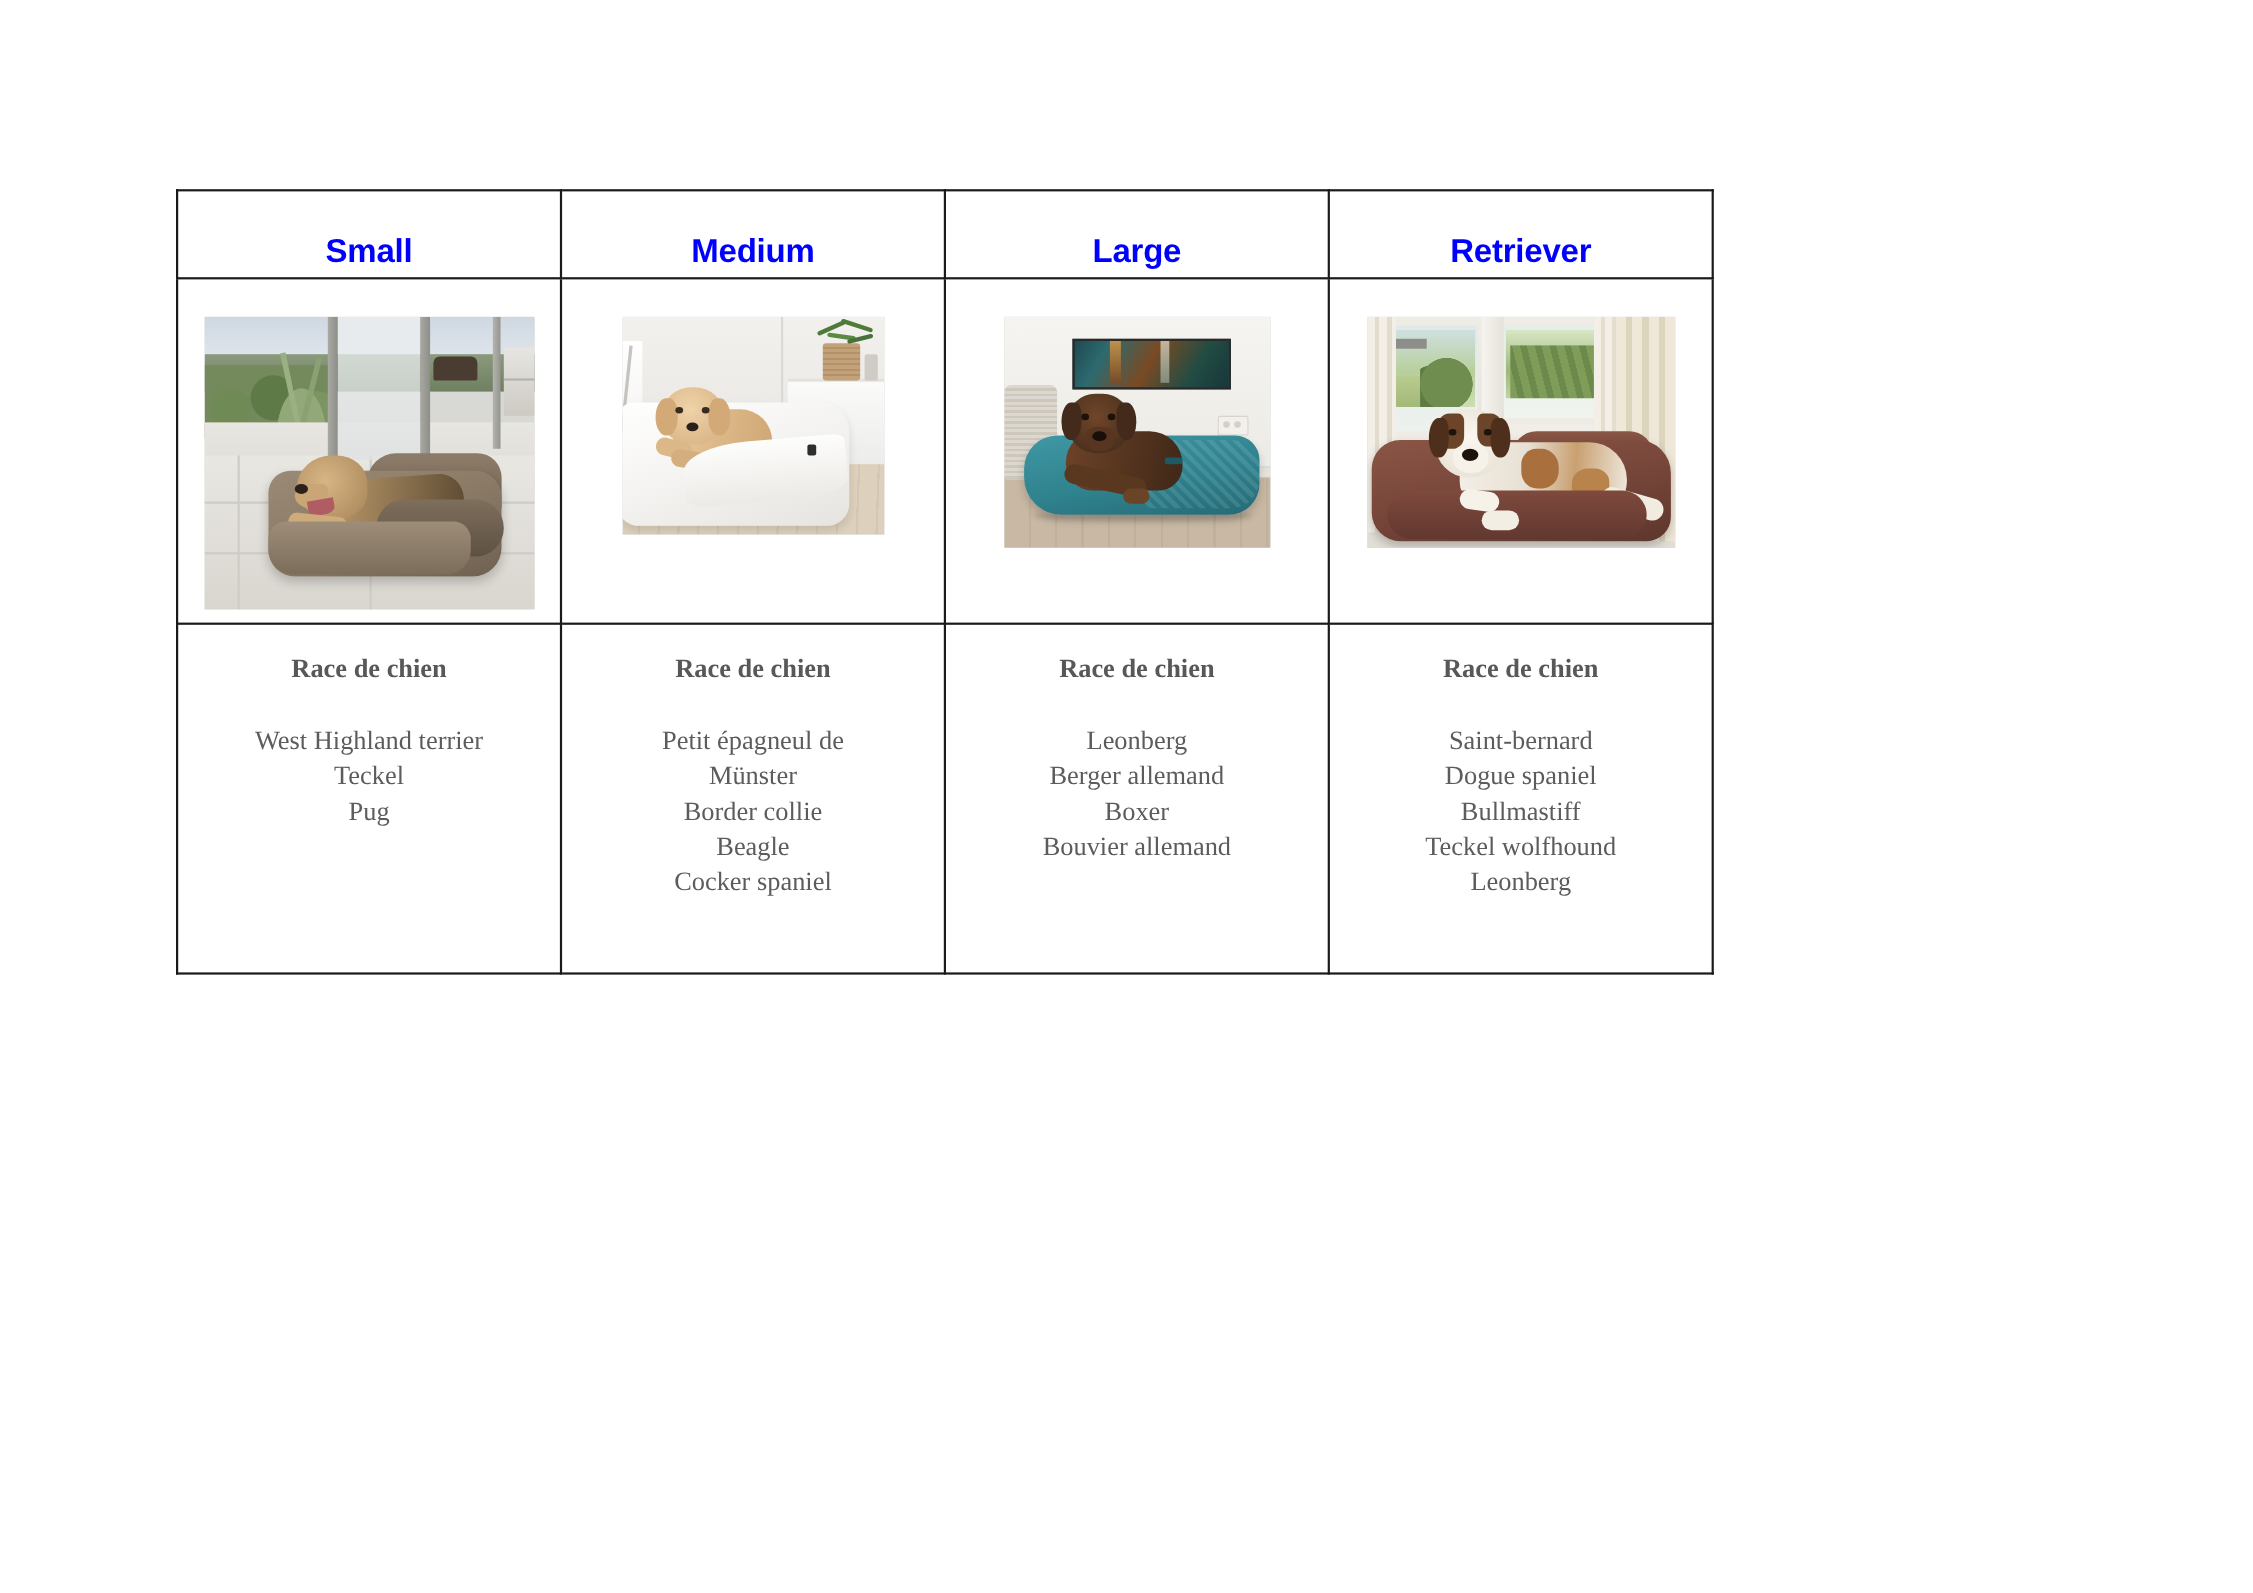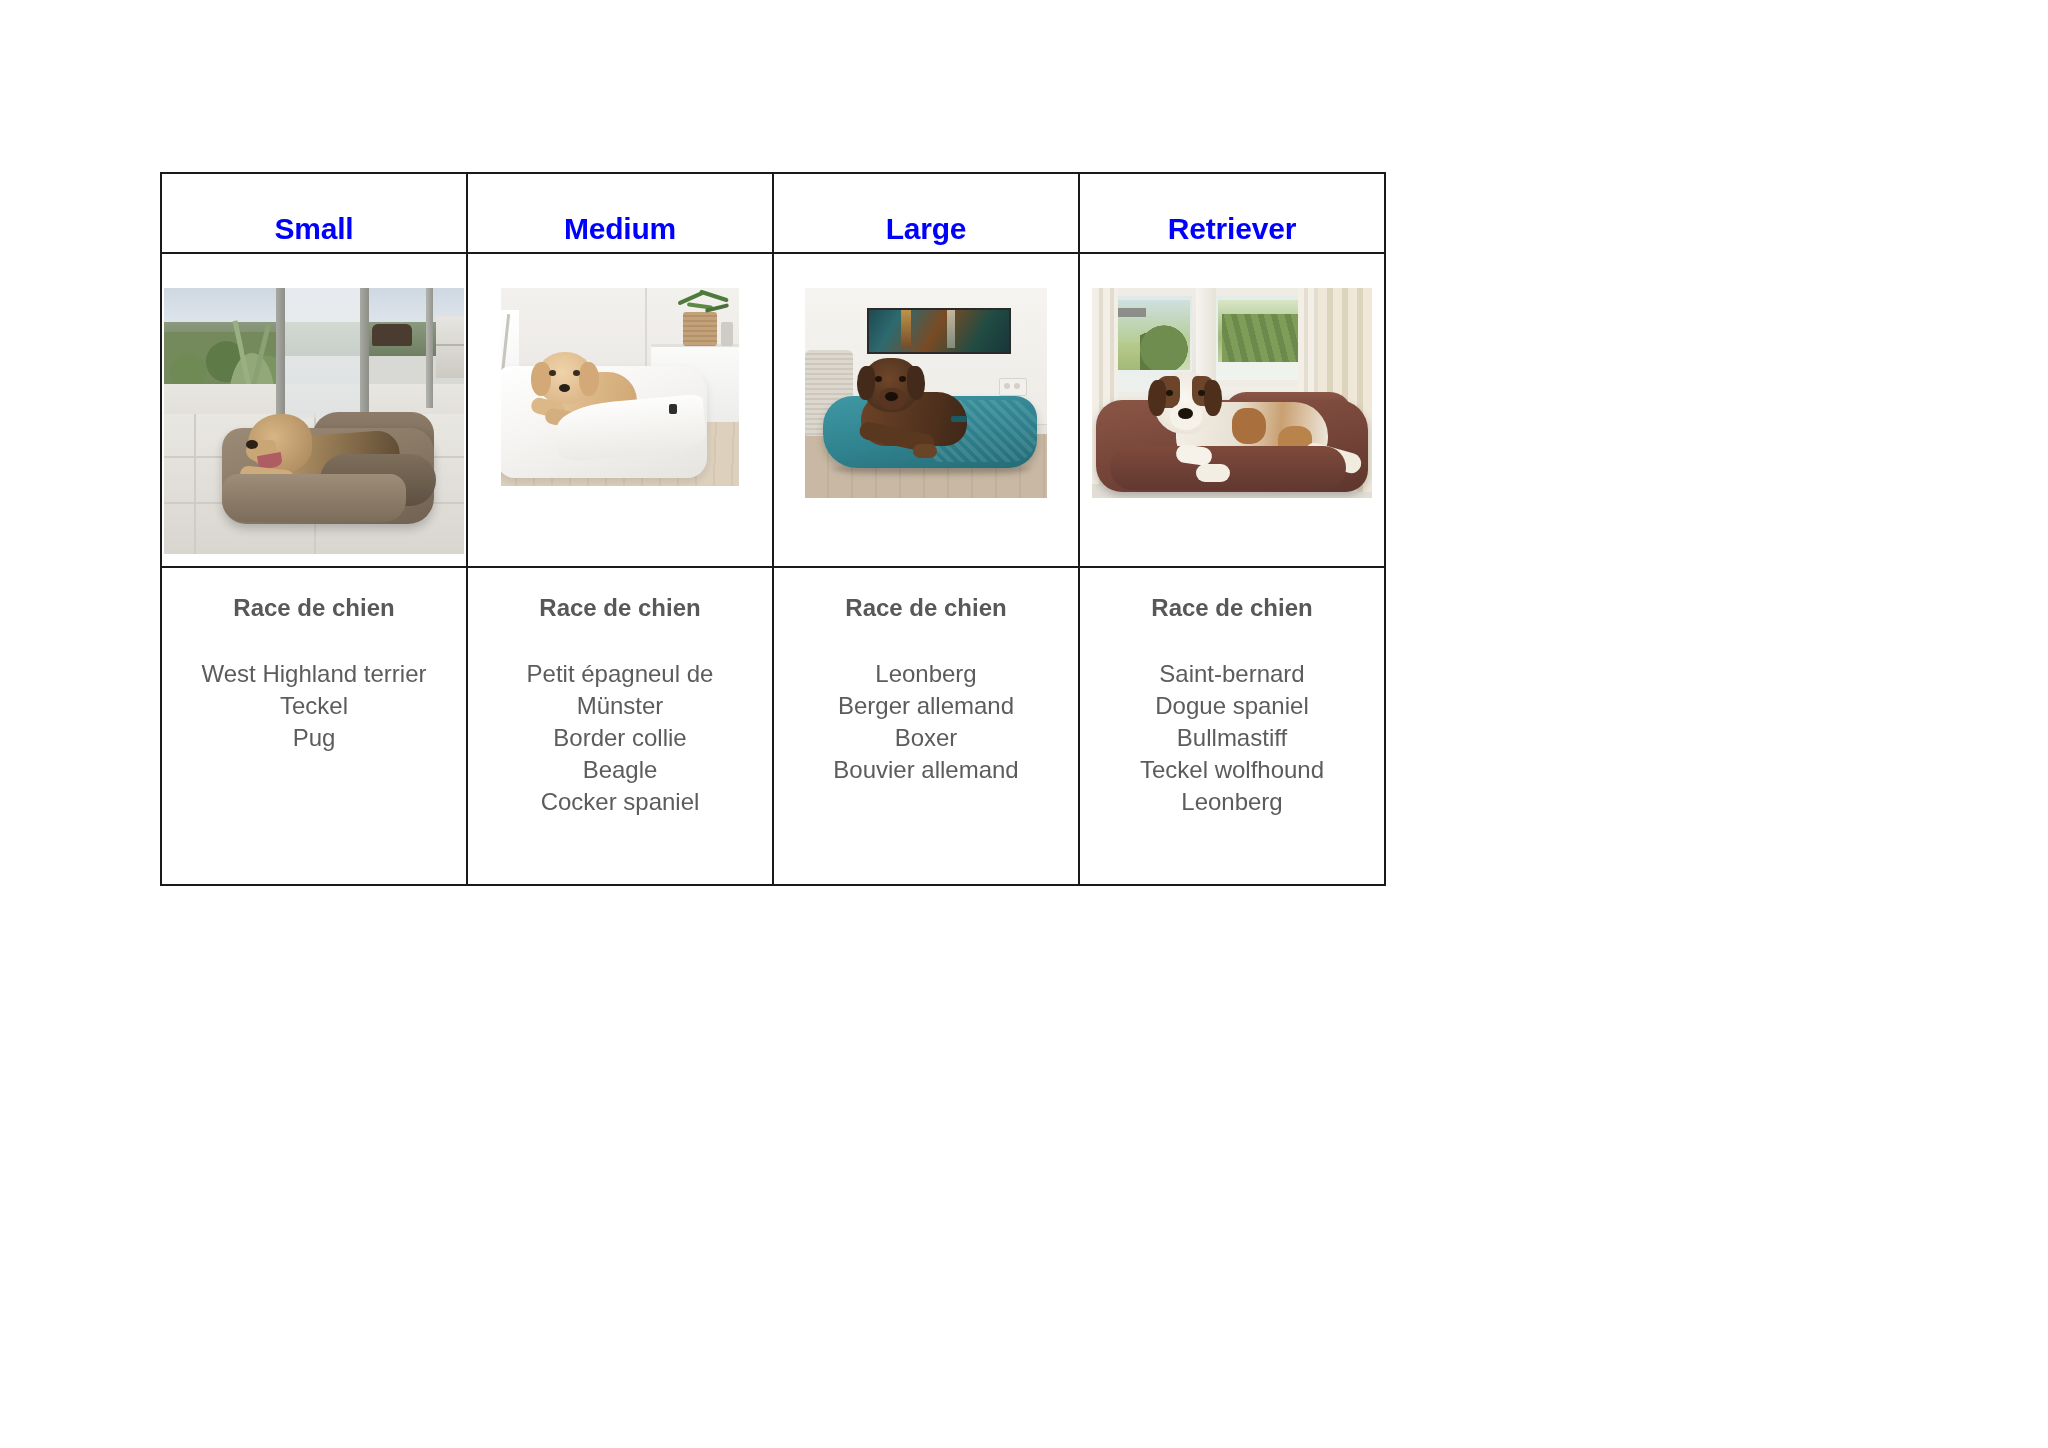--- a/index.html
+++ b/index.html
@@ -19,21 +19,21 @@
     width: 2048px;
     height: 1448px;
     background: #ffffff;
     overflow: hidden;
   }
 
   .size-table {
     position: absolute;
     left: 160px;
     top: 172px;
-    width: 1226px;
+    width: 1398px;
     border-collapse: collapse;
     table-layout: fixed;
   }
   .size-table td {
     border: 2px solid #1a1a1a;
     padding: 0;
     vertical-align: top;
     background: #ffffff;
   }
 
@@ -87,20 +87,21 @@
     line-height: 26px;
     padding-bottom: 8px;
   }
 
   
   .breed-row td {
     height: 290px;
     text-align: center;
     vertical-align: top;
     padding-top: 26px;
+    font-family: Liberation Serif, serif;
   }
   .breed-title {
     color: #58585a;
     font-weight: bold;
     font-size: 24px;
     line-height: 28px;
   }
   .breed-list {
     margin-top: 36px;
   }

